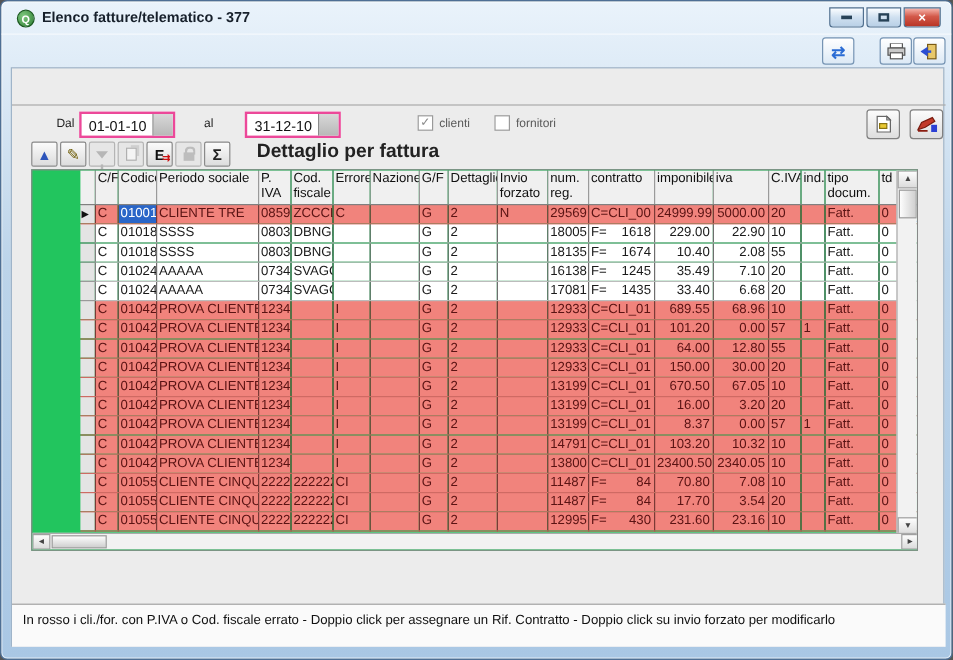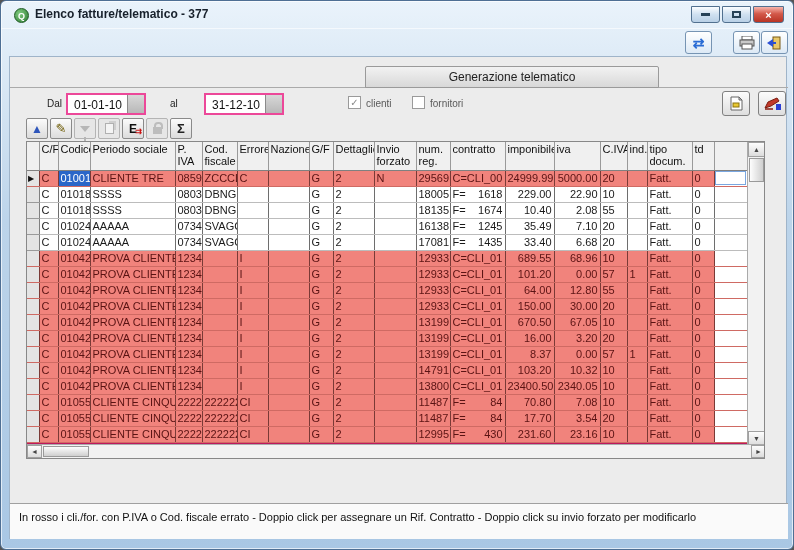--- a/index.html
+++ b/index.html
@@ -52,21 +52,21 @@
   .funnel{width:0;height:0;border-left:5px solid transparent;border-right:5px solid transparent;border-top:6px solid #b6b6b6;position:relative;}
   .funnel:after{content:"";position:absolute;left:-1px;top:5px;width:2px;height:4px;background:#b6b6b6;}
   .pages{width:9px;height:11px;border:1px solid #b0b0b0;background:#f4f4f4;box-shadow:3px -3px 0 -1px #cfcfcf;}
   .eexp{font-weight:bold;font-size:12px;color:#111;}
   .eexp i{font-style:normal;color:#cc1111;font-size:8px;position:absolute;right:1px;bottom:2px;}
   .lock-body{width:9px;height:7px;background:#bdbdbd;position:relative;margin-top:4px;}
   .lock-body:before{content:"";position:absolute;left:1px;top:-5px;width:5px;height:5px;border:2px solid #bdbdbd;border-bottom:none;border-radius:4px 4px 0 0;}
   .glyph-sum{font-weight:bold;font-size:13px;}
   .grid-title{position:absolute;left:204px;top:61px;font-size:16px;font-weight:bold;color:#222;}
   
-  .tablewrap{position:absolute;left:16px;top:84px;width:739px;height:318px;border:1px solid #888;background:#be185d;overflow:hidden;}
+  .tablewrap{position:absolute;left:16px;top:84px;width:739px;height:318px;border:1px solid #888;background:#22c55e;overflow:hidden;padding-left:40px;}
   table.grid{border-collapse:collapse;table-layout:fixed;width:720px;font-size:11px;}
   table.grid th{background:#f0f0f0;color:#111;font-weight:normal;text-align:left;vertical-align:top;
     padding:1px 2px;border-right:1px solid #9a9a9a;border-bottom:1px solid #808080;height:28px;line-height:12px;overflow:hidden;}
   table.grid td{height:16px;padding:0 2px;border-right:1px solid #6e6e6e;border-bottom:1px solid #bcbcbc;
     overflow:hidden;white-space:nowrap;color:#1a1a1a;background:#fff;cursor:default;}
   table.grid td.num{text-align:right;}
   table.grid tr.error td{background:#F1837C;color:#5a1313;border-bottom-color:#cf6a63;border-right-color:#7a3a36;}
   table.grid td.marker{background:#e4e4e4 !important;border-right:1px solid #808080;border-bottom:1px solid #9a9a9a;
     color:#111 !important;font-size:8px;padding:0 1px;text-align:left;}
   table.grid td.last{background:#fff !important;border-right:none;}
@@ -130,21 +130,20 @@
             <polygon points="0,7 6,3 6,11" fill="#2b4fd4"></polygon>
             <rect x="4" y="6" width="5" height="2" fill="#2b4fd4"></rect>
           </svg>
       </span>
     </div>
   </div>
 
   <div class="content">
 
     <div class="tabline"></div>
-    <div class="tab inactive">Generazione telematico</div>
 
     <span class="lbl" style="left:37px;top:41px;">Dal</span>
     <div class="datebox" style="left:56px;">
       <span class="val">01-01-10</span>
       <span class="calbtn"></span>
     </div>
     <span class="lbl" style="left:160px;top:41px;">al</span>
     <div class="datebox" style="left:194px;">
       <span class="val">31-12-10</span>
       <span class="calbtn"></span>
@@ -192,20 +191,21 @@
             <i>⇉</i>
           </i>
         </div>
       <div class="tbtn disabled">
           <span class="lock-body"></span>
         </div>
       <div class="tbtn">
           <span class="glyph-sum">Σ</span>
         </div>
     </div>
+    <div class="grid-title">Dettaglio per fattura</div>
 
     <div class="tablewrap">
       <table class="grid">
         <colgroup>
           <col style="width:12px">
             <col style="width:19px">
             <col style="width:32px">
             <col style="width:85px">
           <col style="width:27px">
             <col style="width:35px">

